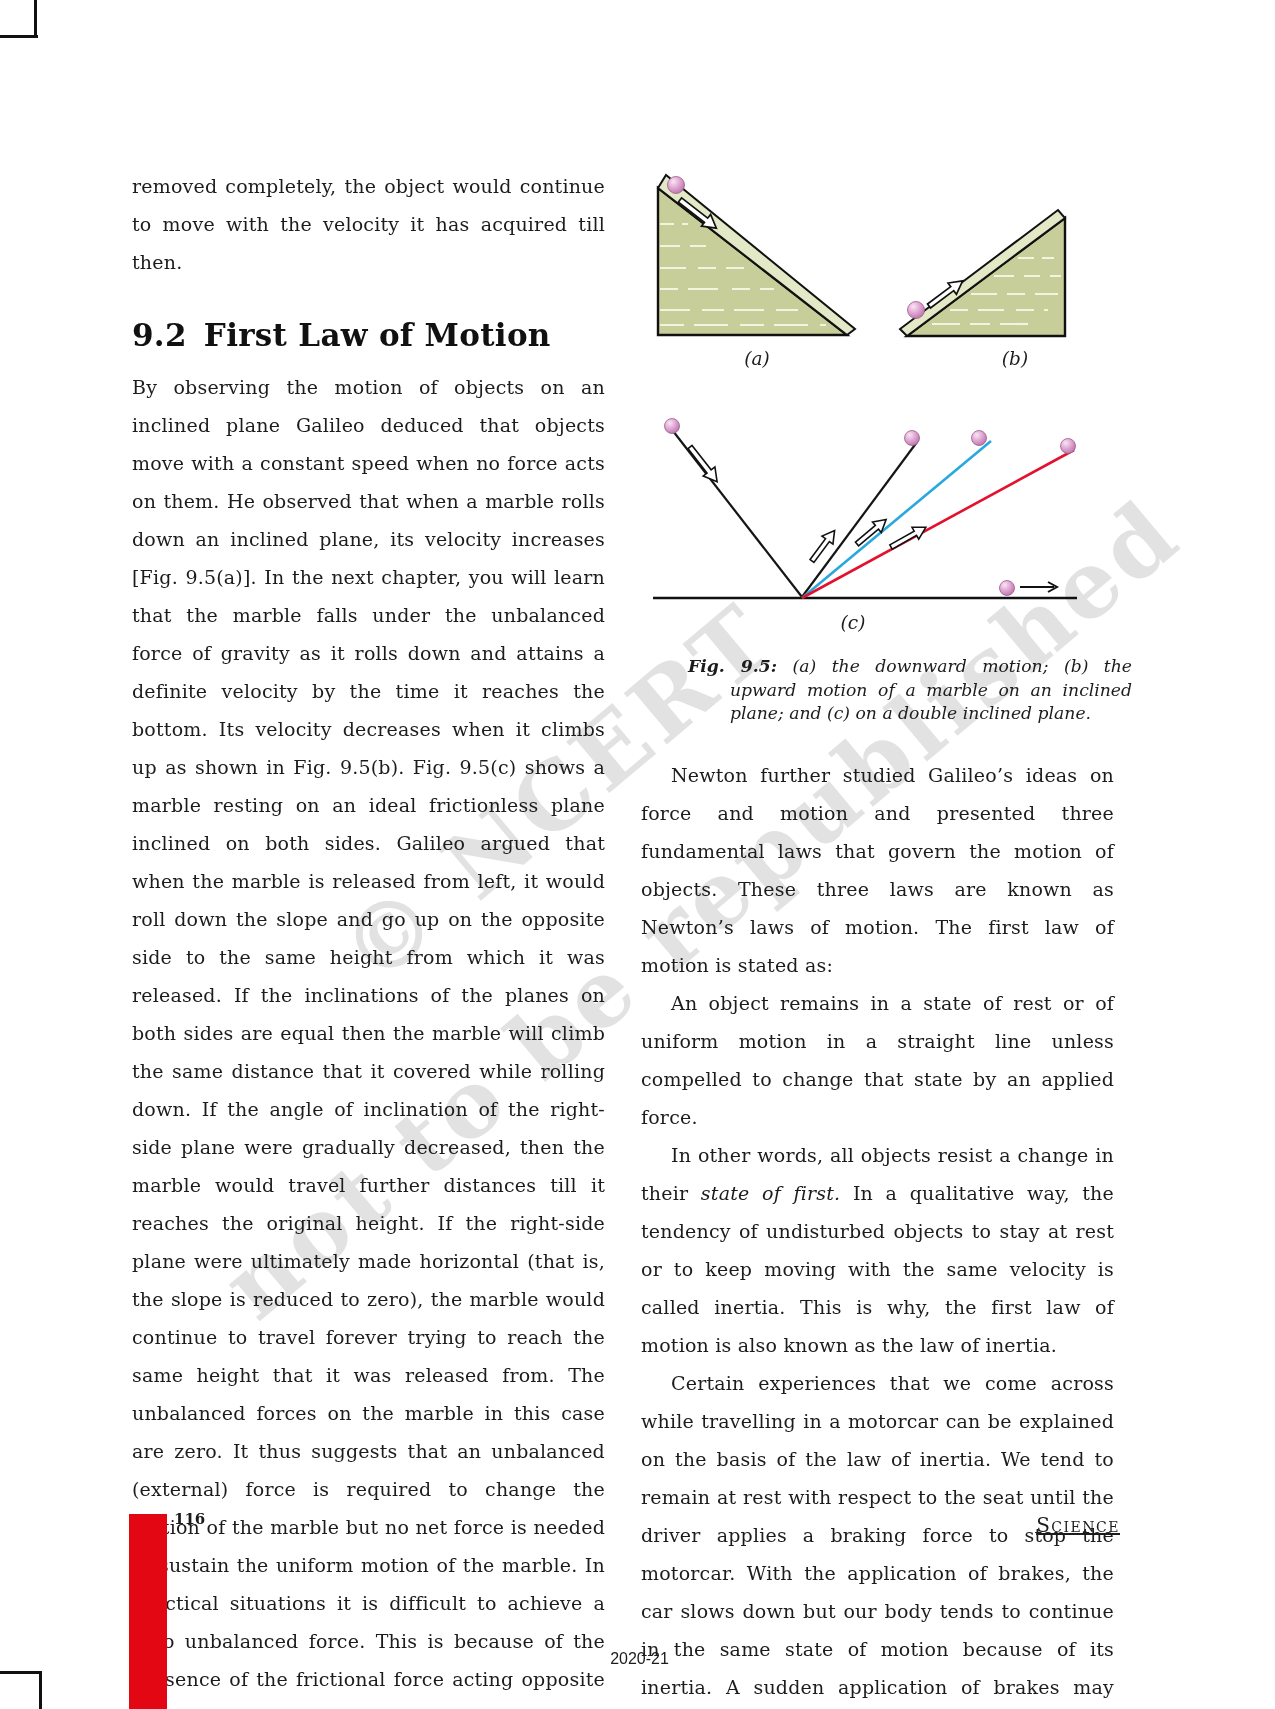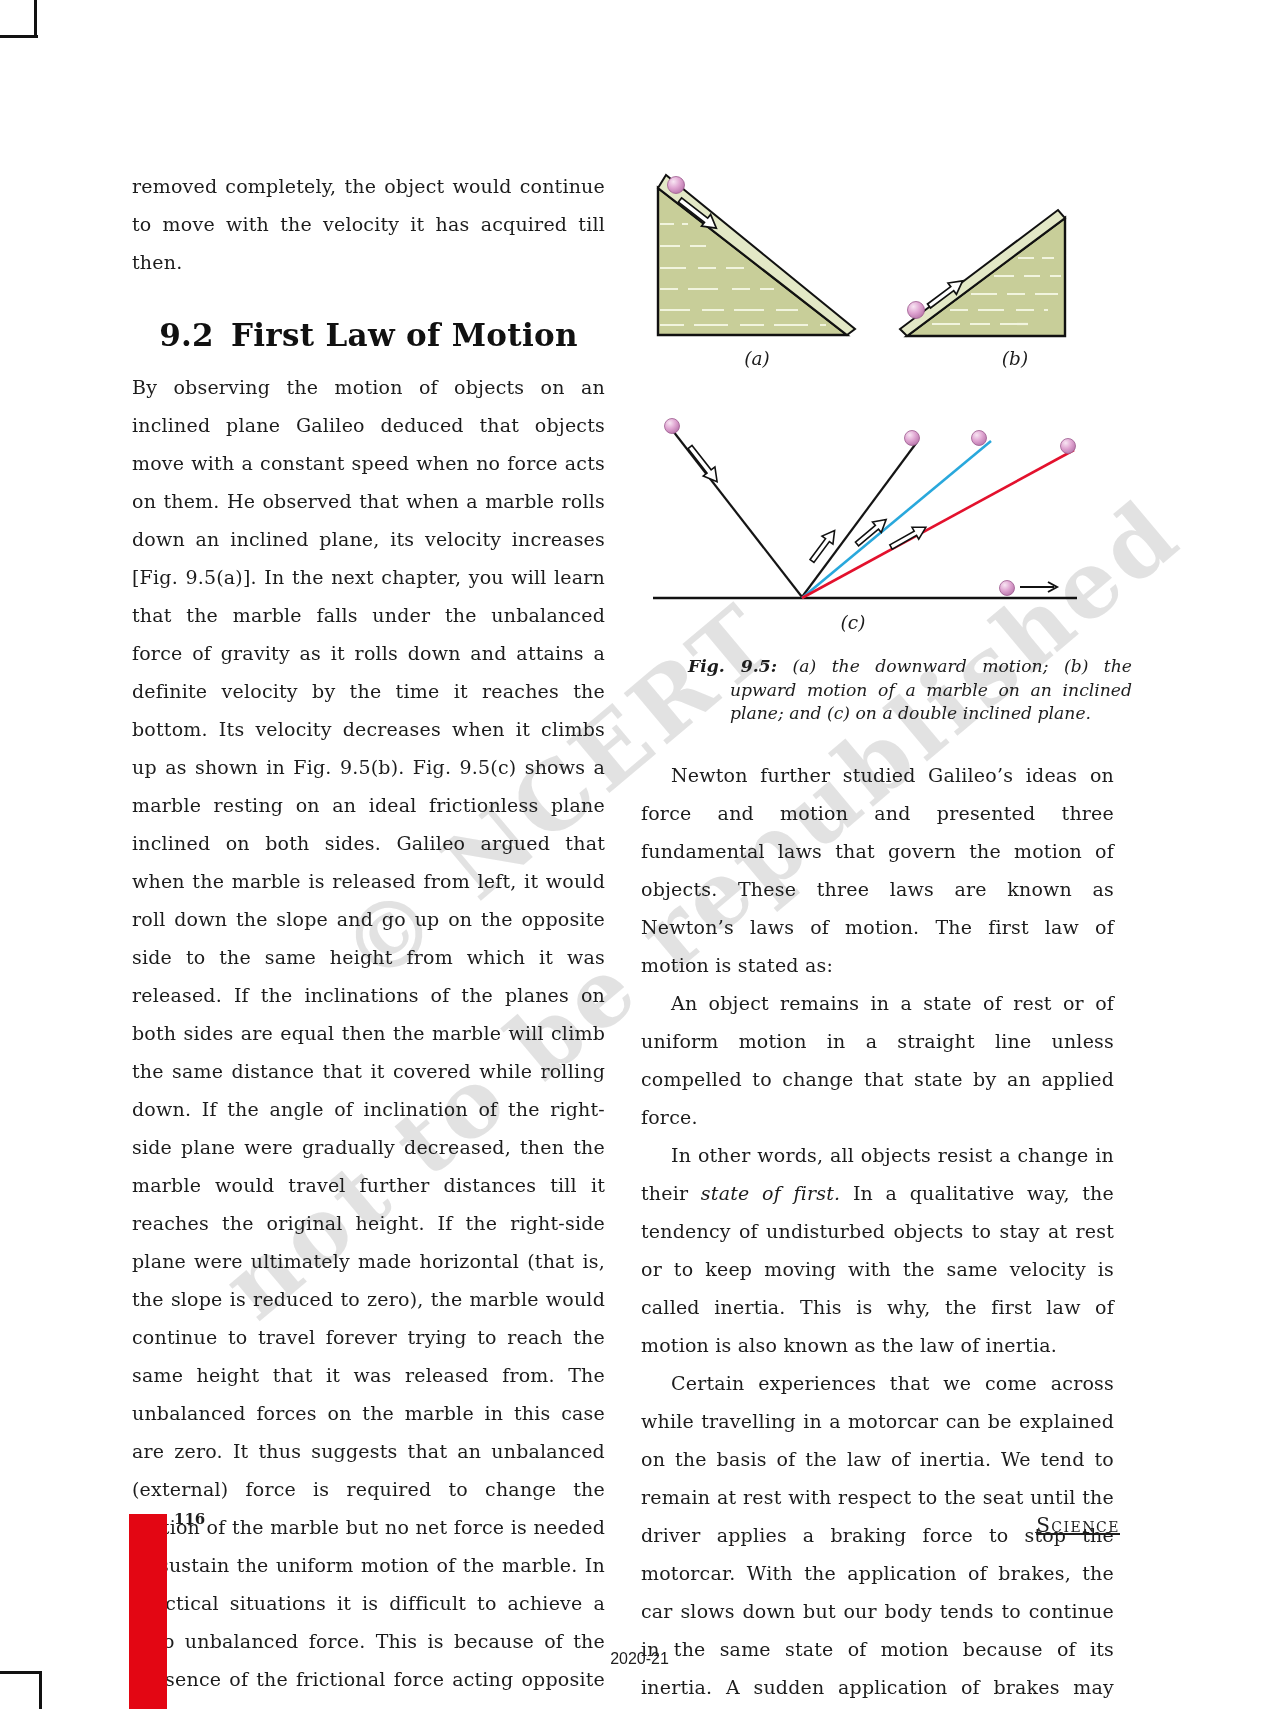--- a/index.html
+++ b/index.html
@@ -11,21 +11,21 @@
   
   .watermark{position:absolute;left:55px;top:680px;width:1140px;height:390px;
              transform:rotate(-40deg);text-align:center;color:#dcdcdc;opacity:.8;
              font-size:92px;line-height:180px;letter-spacing:5px;white-space:nowrap;
              font-weight:bold;font-family:"DejaVu Serif",serif;}
   
   .col-left{position:absolute;left:132px;top:167px;width:473px;}
   .col-right-text{position:absolute;left:641px;top:756px;width:473px;}
   p.body-text{font-size:19px;line-height:38px;text-align:justify;margin:0;letter-spacing:.2px;}
   p.indent{text-indent:30px;}
-  h2.section{font-size:31px;font-weight:bold;margin:36px 0 15px 0;color:#111;letter-spacing:.3px;text-align:center;}
+  h2.section{font-size:31px;font-weight:bold;margin:36px 0 15px 0;color:#111;letter-spacing:.3px;}
   h2.section .num{margin-right:17px;}
   
   .fig-label{position:absolute;font-style:italic;font-size:18.5px;width:60px;text-align:center;}
   .caption{position:absolute;left:642px;top:655px;width:402px;font-style:italic;font-size:17.2px;
            line-height:23.5px;text-align:justify;padding-left:88px;text-indent:-88px;}
   .caption .cap-label{font-weight:bold;margin-left:46px;}
   
   .page-num{position:absolute;left:174px;top:1510px;font-size:15px;font-weight:bold;}
   .red-bar{position:absolute;left:129px;top:1514px;width:38px;height:195px;background:#e30613;}
   .book-title{position:absolute;right:155px;top:1513px;font-variant:small-caps;font-size:20px;letter-spacing:1.5px;text-decoration:underline;}

